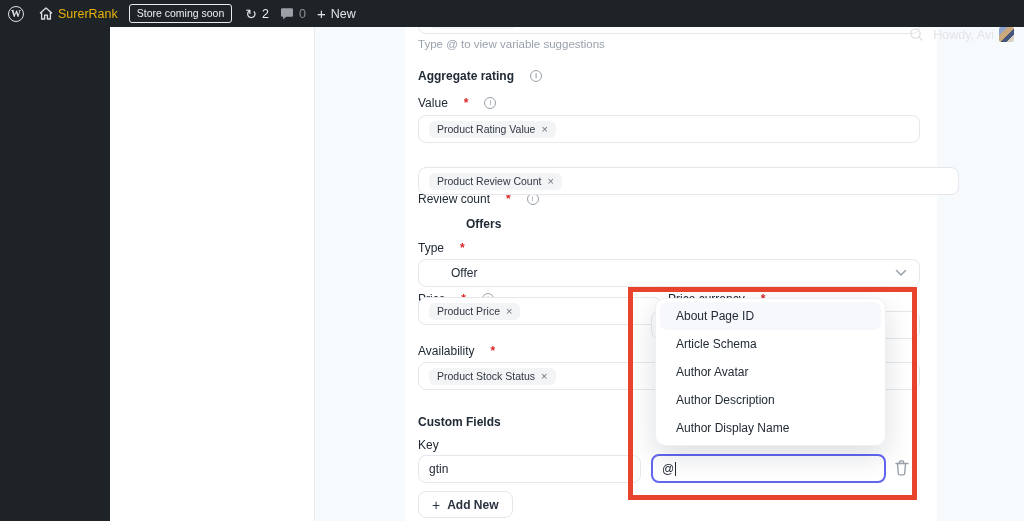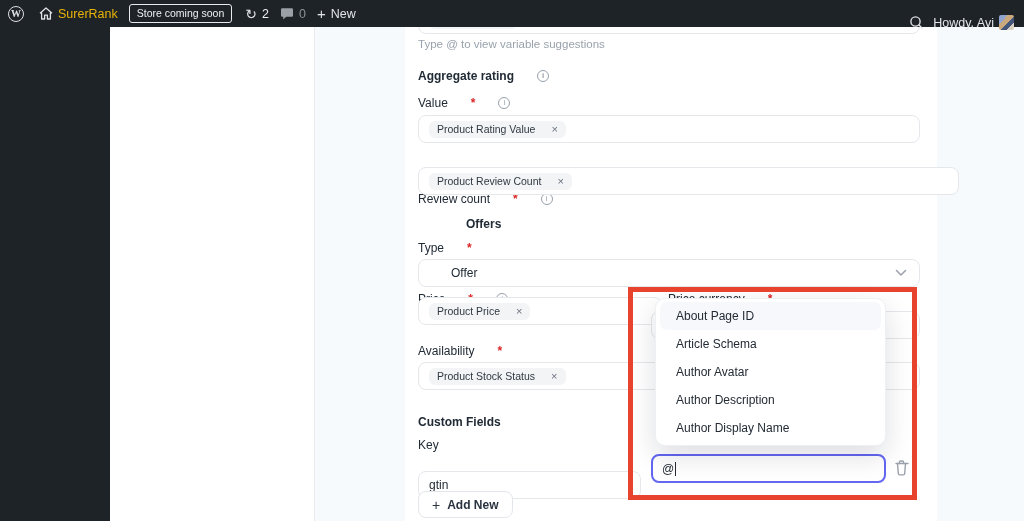--- a/index.html
+++ b/index.html
@@ -15,41 +15,41 @@
   .wp-logo { width:16px; height:16px; border:1.5px solid #dfe1e4; border-radius:50%;
     display:flex; align-items:center; justify-content:center; font-family:"Liberation Serif","DejaVu Serif",serif;
     font-size:10px; font-weight:bold; color:#dfe1e4; line-height:1; }
   .icon-svg { display:block; }
   .site-name { color:#eab308; }
   .badge { border:1px solid #e8eaec; color:#eef0f1; font-size:10.5px; padding:2px 7px 3px;
     border-radius:3px; margin-left:4px; white-space:nowrap; }
   .count { color:#eef0f1; }
   .count.muted { color:#8d9296; }
   .plus-glyph { font-size:15px; font-weight:400; color:#e2e4e7; line-height:1; }
-  .ab-right { position:absolute; right:10px; top:3px; height:39px; display:flex; align-items:center; gap:9px; }
+  .ab-right { position:absolute; right:10px; top:15px; height:39px; display:flex; align-items:center; gap:9px; }
   .avatar { width:15px; height:15px; border-radius:2px;
     background:linear-gradient(135deg,#8fa3d0 0 30%,#c9a87e 30% 55%,#44557a 55% 75%,#d9d2c2 75% 100%); }
 
   
   .side-rail { position:absolute; left:0; top:27px; width:110px; height:494px; background:#1e2327; }
   .editor-panel { position:absolute; left:110px; top:27px; width:205px; height:494px; background:#ffffff;
     border-right:1px solid #e9ebee; }
   .content-card { position:absolute; left:405px; top:27px; width:532px; height:494px; background:#ffffff; }
 
   
   .abs { position:absolute; }
-  .field-label { font-size:12px; font-weight:500; color:#212b36; display:flex; align-items:center; gap:23px; line-height:12px; }
+  .field-label { font-size:12px; font-weight:500; color:#212b36; display:flex; align-items:center; gap:16px; line-height:12px; }
   .section-label { font-weight:600; }
   .req { color:#dc2626; font-weight:600; }
   .info-ic { width:12px; height:12px; border:1px solid #98a1ab; border-radius:50%; color:#98a1ab;
     font-size:8px; line-height:10px; text-align:center; font-style:normal; display:inline-block; }
   .tbox { background:#fff; border:1px solid #e5e7eb; border-radius:8px; height:28px;
     display:flex; align-items:center; padding:0 10px; }
   .chip { background:#f3f4f6; border-radius:6px; height:17px; display:inline-flex; align-items:center;
-    gap:16px; padding:0 8px; font-size:10.5px; color:#303842; white-space:nowrap; }
+    gap:6px; padding:0 8px; font-size:10.5px; color:#303842; white-space:nowrap; }
   .chip .x { color:#6b7280; font-size:11px; cursor:pointer; line-height:1; }
   .helper { font-size:11.5px; color:#99a2ac; }
   .sel-text { font-size:12px; color:#212b36; }
   .chev { position:absolute; right:12px; top:9px; }
 
   .cut-input { left:418px; top:6px; width:502px; height:28px; z-index:1; }
   .cut-chip { width:88px; gap:0; }
 
   .annotation { left:628px; top:287px; width:289px; height:213px; border:5px solid #e8432c;
     z-index:60; pointer-events:none; }
@@ -64,21 +64,21 @@
     border:2px solid #6366f1; border-radius:8px; display:flex; align-items:center;
     padding:0 9px; z-index:30; font-size:12px; color:#232b35; }
   .caret { width:1px; height:14px; background:#232b35; margin-left:1px; }
 
   .add-new { left:418px; top:491px; height:27px; display:inline-flex; align-items:center; gap:7px;
     border:1px solid #e3e6ea; border-radius:8px; padding:0 13px; background:#fff; cursor:pointer;
     font-size:12px; font-weight:600; color:#2a3340; }
   .add-plus { font-size:14px; font-weight:500; color:#2a3340; line-height:1; }
 
   .key-input { font-size:12px; color:#232b35; border:1px solid #e5e7eb; border-radius:8px;
-    height:28px; width:100%; padding:0 10px; outline:none; background:#fff; font-family:inherit;margin-top:16px; }
+    height:28px; width:100%; padding:0 10px; outline:none; background:#fff; font-family:inherit; }
 
   .trash { left:894px; top:459px; z-index:70; cursor:pointer; }
 </style>
 </head>
 <body>
 
 <div class="page">
 
   <div class="side-rail"></div>
   <div class="editor-panel"></div>

